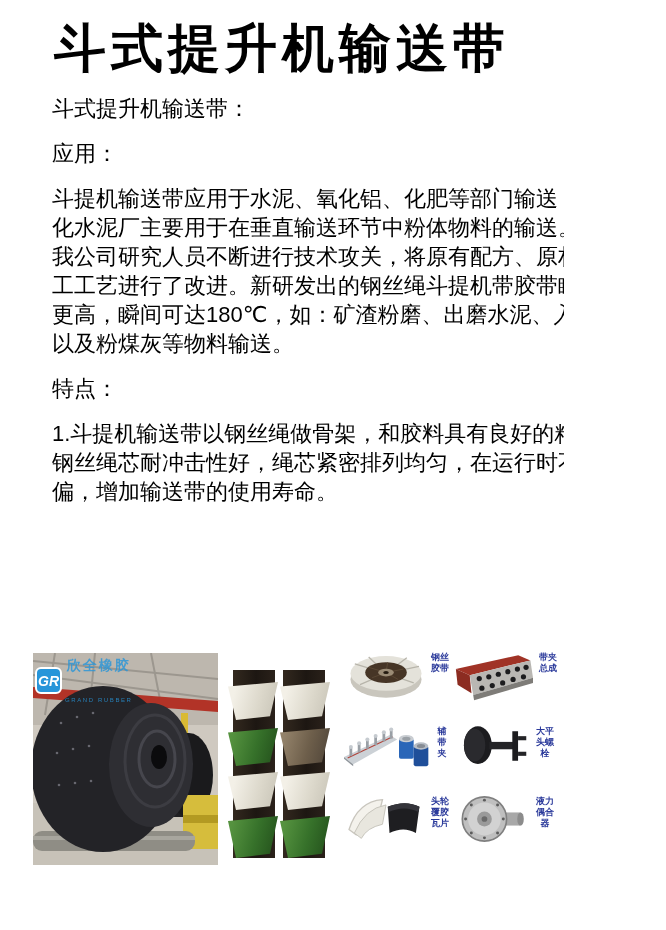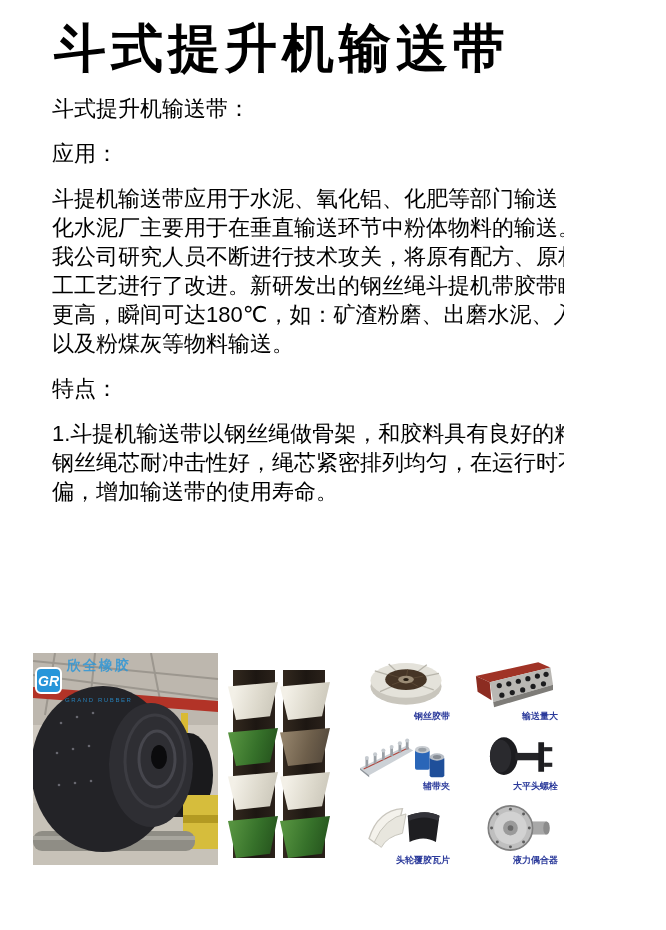--- a/index.html
+++ b/index.html
@@ -37,21 +37,21 @@
   .bucket.tall{height:42px;}
   .b-white{background:linear-gradient(105deg,#f3f0e7 15%,#dcd8cb 60%,#c9c5b8 95%);}
   .b-green{background:linear-gradient(105deg,#55923f 10%,#36712a 55%,#24511c 95%);}
   .b-brown{background:linear-gradient(105deg,#93826a 10%,#6e5f4b 55%,#51463a 95%);}
   .r1{top:12px;} .r2{top:58px;} .r3{top:102px;} .r4{top:146px;}
   .c1{left:1px;} .c2{left:53px;}
 
   
   .products{position:absolute;left:342px;top:0;width:324px;height:222px;
             display:grid;grid-template-columns:repeat(3,1fr);grid-template-rows:74px 70px 74px;}
-  .product{display:flex;flex-direction:column;align-items:flex-end;justify-content:flex-end;padding-bottom:2px;}
+  .product{display:flex;flex-direction:row;align-items:flex-start;justify-content:flex-end;padding-bottom:2px;}
   .product .icon{display:flex;align-items:flex-end;justify-content:center;}
   .plabel{font-size:9px;font-weight:700;color:#2b3a9b;line-height:11px;margin-top:2px;text-align:center;}
 </style>
 </head>
 <body>
 
 <div class="page">
 
   <h1 class="title">斗式提升机输送带</h1>
 
@@ -169,21 +169,21 @@
                 <circle cx="77" cy="22" r="3"></circle>
                 <circle cx="87" cy="20" r="3"></circle>
               <circle cx="36" cy="44" r="3"></circle>
                 <circle cx="48" cy="41" r="3"></circle>
                 <circle cx="60" cy="38" r="3"></circle>
                 <circle cx="72" cy="34" r="3"></circle>
                 <circle cx="84" cy="31" r="3"></circle>
             </g>
           </svg>
         </span>
-        <span class="plabel">输送量大</span>
+        <span class="plabel">带夹总成</span>
       </div>
 
       <div class="product">
         <span class="icon">
           <svg width="88" height="52" viewBox="0 0 100 60">
             <polygon points="24,2 90,5 88,30 22,24" fill="#bb3b2b"></polygon>
             <polygon points="24,2 30,0 94,4 90,5" fill="#d8503c"></polygon>
             <polygon points="22,24 88,30 86,42 20,36" fill="#8f2b20"></polygon>
             <g fill="#1f1f1f">
               <rect x="34" y="24" width="3" height="7"></rect>

